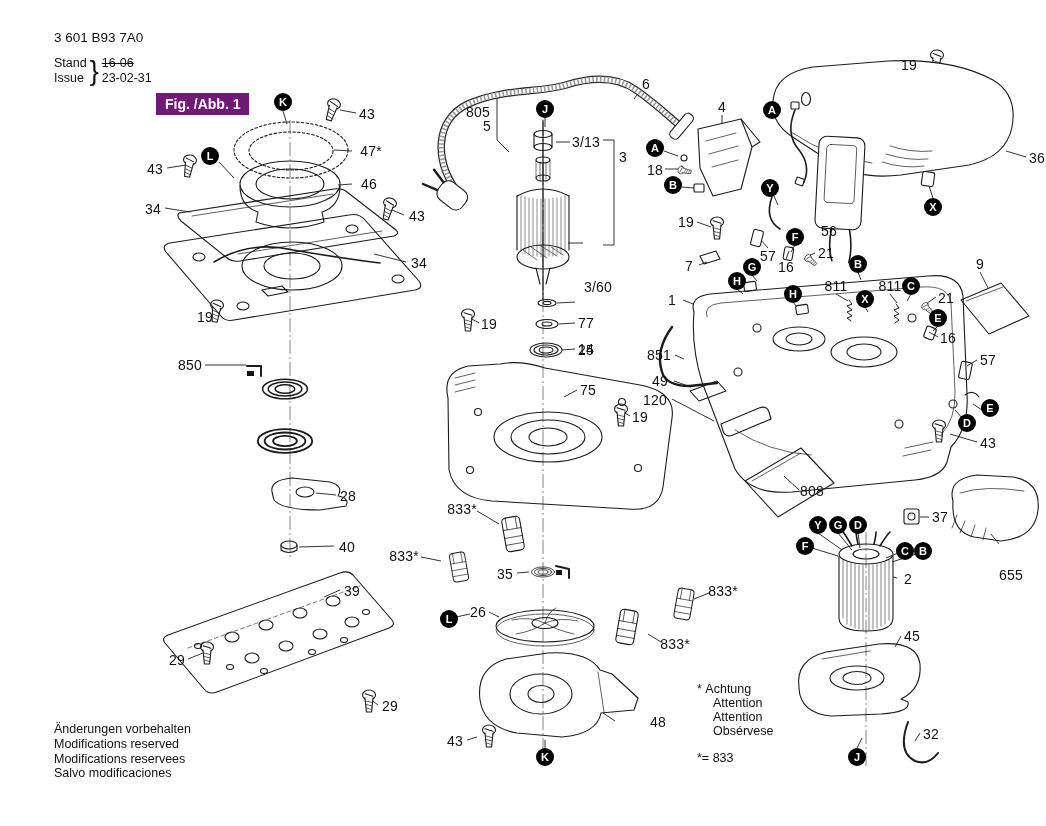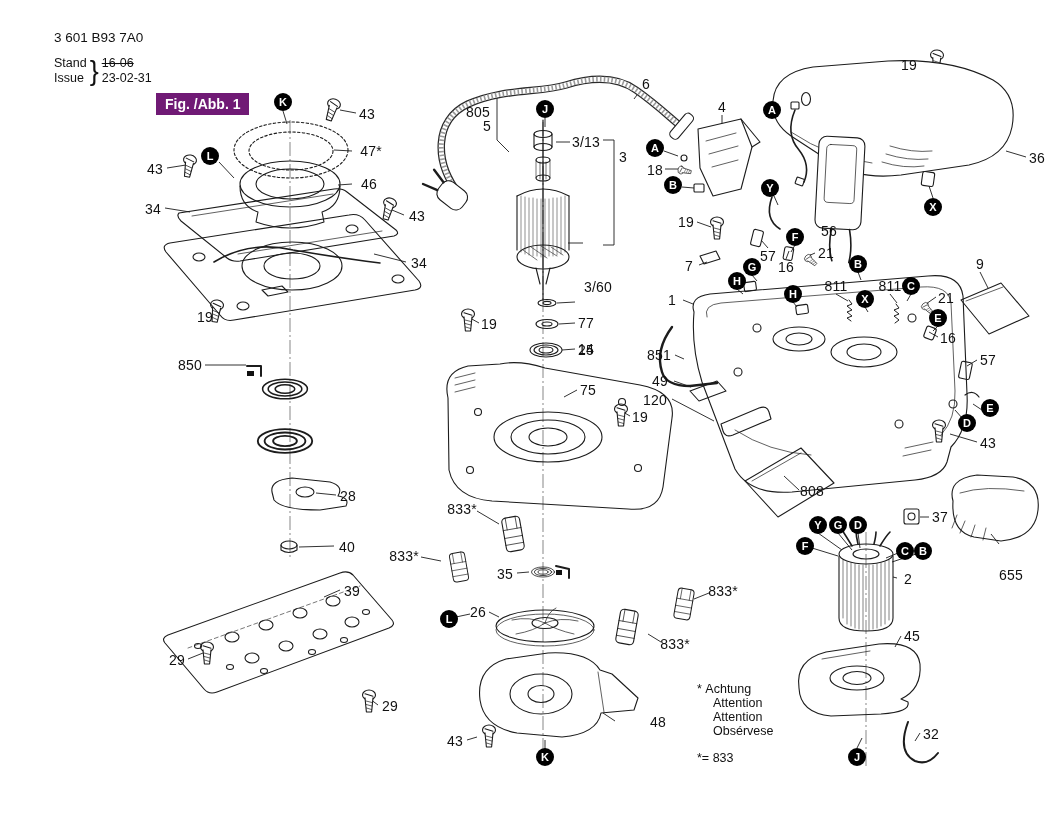--- a/index.html
+++ b/index.html
@@ -530,14 +530,20 @@
   <div class="fig-badge">Fig. /Abb. 1</div>
 
   <div class="note">
     <div><span>*</span>&nbsp;<span>Achtung</span></div>
     <div class="ind">Attention</div>
     <div class="ind">Attention</div>
     <div class="ind">Obsérvese</div>
     <div class="note-footnote">*= 833</div>
   </div>
 
+  <div class="footer">
+    <div>Änderungen vorbehalten</div>
+    <div>Modifications reserved</div>
+    <div>Modifications reservees</div>
+    <div>Salvo modificaciones</div>
+  </div>
 
 </div>
 
 </body></html>

